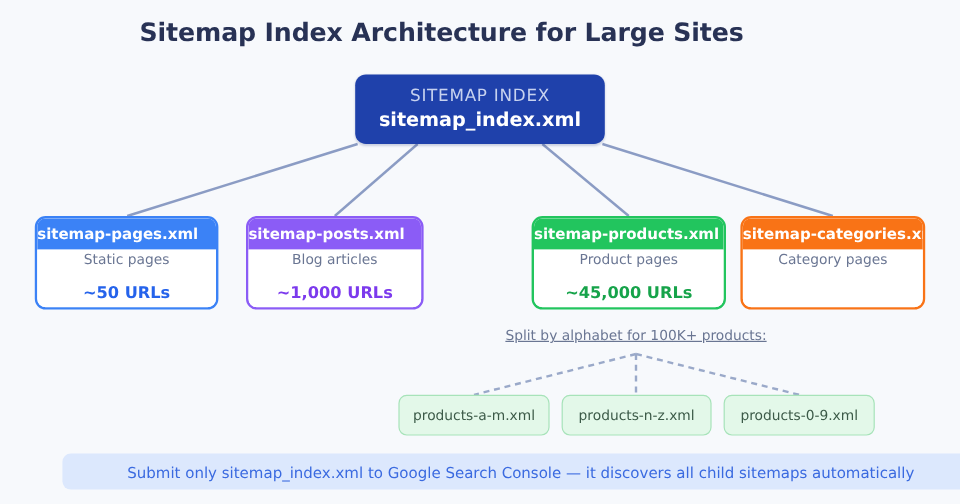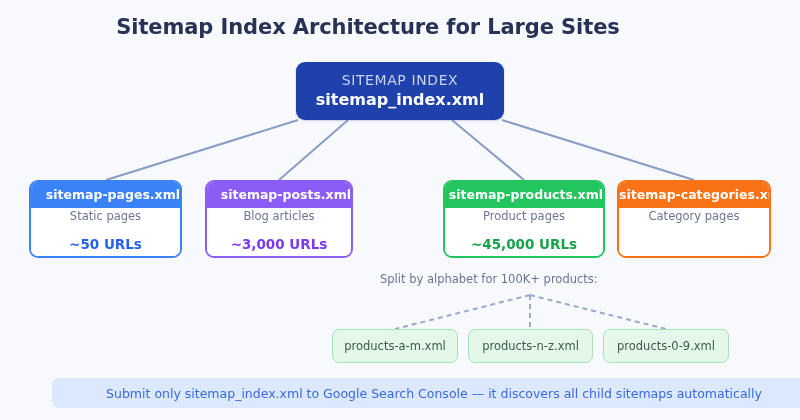--- a/index.html
+++ b/index.html
@@ -85,21 +85,21 @@
     border-radius: 9px;
     border: 2px solid;
     background: #ffffff;
     overflow: hidden;
     display: flex;
     flex-direction: column;
   }
   .card-header {
     height: 26px;
     line-height: 26px;
-    text-align: right;
+    text-align: left;
     font-size: 12.5px;
     font-weight: bold;
     color: #ffffff;
     white-space: nowrap;
   }
   .card-body {
     flex: 1;
     background: #ffffff;
     display: flex;
     flex-direction: column;
@@ -135,22 +135,24 @@
   #card-categories { left: 617px; width: 154px; border-color: #f97316; }
   #card-categories .card-header { background: #f97316; }
   #card-categories .card-count  { color: #ea580c; }
 
   
   #split-note {
     position: absolute;
     left: 380px;
     top: 272px;
     width: 300px;
+    text-align: center;
     font-size: 11.5px;
     color: #6a7693;
+    text-decoration: underline;
   }
 
   
   .leaf {
     position: absolute;
     top: 329px;
     height: 34px;
     border: 1.5px solid #a7e3b9;
     border-radius: 7px;
     background: #e3f8e9;
@@ -211,21 +213,21 @@
     <div class="card-body">
       <div class="card-desc">Static pages</div>
       <div class="card-count">~50 URLs</div>
     </div>
   </div>
 
   <div class="card" id="card-posts">
     <div class="card-header">sitemap-posts.xml</div>
     <div class="card-body">
       <div class="card-desc">Blog articles</div>
-      <div class="card-count">~3,000 URLs</div>
+      <div class="card-count">~1,000 URLs</div>
     </div>
   </div>
 
   <div class="card" id="card-products">
     <div class="card-header">sitemap-products.xml</div>
     <div class="card-body">
       <div class="card-desc">Product pages</div>
       <div class="card-count">~45,000 URLs</div>
     </div>
   </div>

